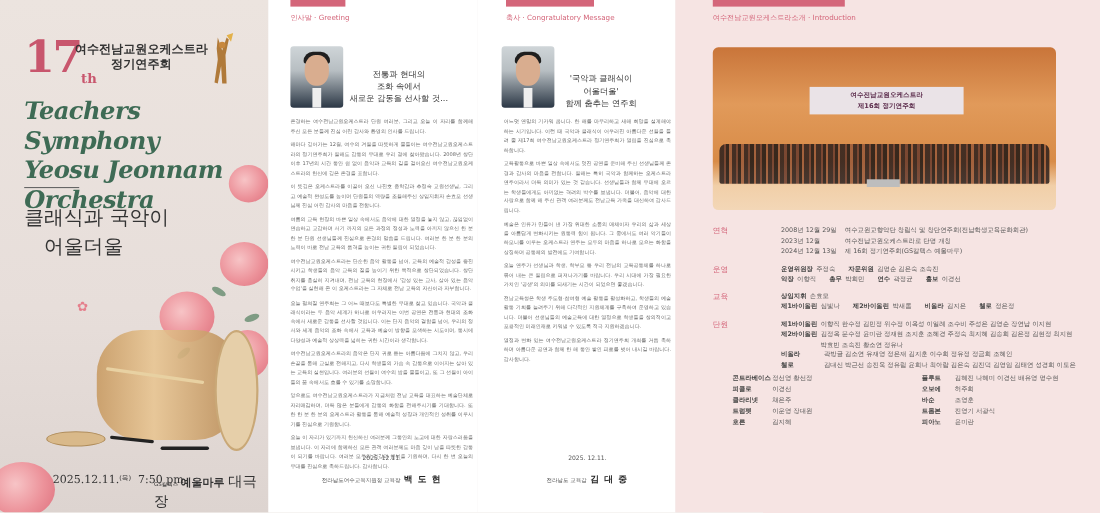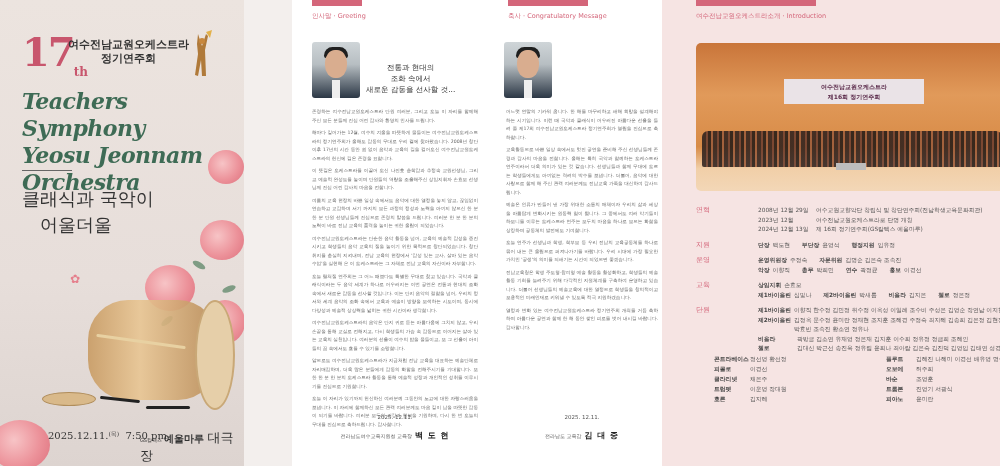--- a/index.html
+++ b/index.html
@@ -26,21 +26,21 @@
   .butterfly { position: absolute; left: 70px; top: 272px; color: #e57f8c; font-size: 12px; }
   .cover .date { position: absolute; left: 48px; top: 430px; font-family: "DejaVu Serif", serif; font-size: 10px; color: #333; }
   .cover .date small { font-size: 6px; vertical-align: 3px; }
   .cover .venue { position: absolute; left: 140px; top: 429px; font-size: 10px; color: #333; font-weight: bold; }
   .cover .venue .brand { font-size: 5px; font-weight: normal; margin-right: 2px; }
   .cover .venue .hall { font-size: 13px; font-weight: normal; }
   .cover .badge { position: absolute; left: 183px; top: 444px; background: #d9546a; color: #fff; font-size: 7px; padding: 2px 6px; margin-top: 32px; }
 
   
   .page { position: relative; background: #fff; height: 466px; }
-  .p-greet { width: 188px; padding-left: 24px; margin-left: 48px; }
+  .p-greet { width: 188px; padding-left: 24px; }
   .p-congrats { width: 180px; padding-left: 20px; }
   .sec-bar { position: absolute; top: 0; height: 6px; background: #d4667a; }
   .sec-label { position: absolute; top: 12px; font-size: 6.5px; color: #d4667a; }
   .photo { position: absolute; top: 42px; width: 48px; height: 56px; border-radius: 3px; background: linear-gradient(180deg,#cfd5d8 0%,#b7bec2 40%,#2b3745 100%); overflow: hidden; }
   .photo .face { position: absolute; left: 13px; top: 8px; width: 22px; height: 28px; border-radius: 45%; background: #d9ad8f; }
   .photo .hair { position: absolute; left: 12px; top: 5px; width: 24px; height: 11px; border-radius: 10px 10px 3px 3px; background: #1f1f1f; }
   .photo .shirt { position: absolute; left: 20px; top: 38px; width: 8px; height: 18px; background: #eee; }
   .quote { position: absolute; top: 62px; font-size: 7.5px; line-height: 11px; color: #333; }
   .quote span { display: block; text-align: center; }
   .body-text { position: absolute; top: 108px; font-size: 4.6px; line-height: 8.5px; color: #666; text-align: justify; }
@@ -151,20 +151,25 @@
   </section>
 
   <section class="page p-congrats" style="width:180px;">
     <div class="sec-bar" style="left:26px;width:80px;"></div>
     <div class="sec-label" style="left:26px;">축사 · Congratulatory Message</div>
     <div class="photo" style="left:22px;">
       <div class="hair"></div>
         <div class="face"></div>
         <div class="shirt"></div>
     </div>
+    <div class="quote" style="left:80px;top:66px;">
+      <span>'국악과 클래식이</span>
+      <span>어울더울'</span>
+      <span>함께 춤추는 연주회</span>
+    </div>
     <div class="body-text" style="left:24px;width:152px;">
       <p>어느덧 연말의 기카워 옵니다. 한 해를 마무리하고 새해 희망을 설계해야 하는 시기입니다. 이런 때 국악과 클래식이 어우러진 아름다운 선율을 들려 줄 제17회 여수전남교원오케스트라 정기연주회가 열림을 진심으로 축하합니다.</p>
       <p>교육활동으로 바쁜 일상 속에서도 멋진 공연을 준비해 주신 선생님들께 존경과 감사의 마음을 전합니다. 올해는 특히 국악과 함께하는 오케스트라 연주이라서 더욱 의미가 있는 것 같습니다. 선생님들과 함께 무대에 오르는 학생들에게도 아끼없는 격려의 박수를 보냅니다. 더불어, 음악에 대한 사랑으로 함께 해 주신 관객 여러분께도 전남교육 가족을 대신하여 감사드립니다.</p>
       <p>예술은 인류가 만들어 낸 가장 위대한 소통의 매체이자 우리의 삶과 세상을 아름답게 변화시키는 원동력 힘이 됩니다. 그 중에서도 여러 악기들이 하모니를 이루는 오케스트라 연주는 모두의 마음을 하나로 모으는 화합을 상징하며 공동체의 발전에도 기여합니다.</p>
       <p>오늘 연주가 선생님과 학생, 학부모 등 우리 전남의 교육공동체를 하나로 묶어 내는 큰 울림으로 퍼져나가기를 바랍니다. 우리 시대에 가장 필요한 가치인 '공생'의 의미를 되새기는 시간이 되었으면 좋겠습니다.</p>
       <p>전남교육청은 학생 주도형·참여형 예술 활동을 활성화하고, 학생들의 예술활동 기회를 늘려주기 위해 다각적인 지원체계를 구축하여 운영하고 있습니다. 더불어 선생님들의 예술교육에 대한 열정으로 학생들을 창의적이고 포용적인 미래인재로 키워낼 수 있도록 적극 지원하겠습니다.</p>
       <p>열정과 변화 있는 여수전남교원오케스트라 정기연주회 개최를 거듭 축하하며 아름다운 공연과 함께 한 해 동안 쌓인 피로를 벗어 내시길 바랍니다. 감사합니다.</p>
     </div>
     <div class="sign-date" style="left:24px;width:152px;">2025. 12.11.</div>
     <div class="sign-line" style="left:24px;width:152px;">
@@ -188,30 +193,20 @@
     <div class="intro-list">
       <div class="row hist">
         <div class="cat">연혁</div>
         <div class="content">
           <div><span class="date">2008년 12월 29일</span><span>여수교원교향악단 창립식 및 창단연주회(전남학생교육문화회관)</span></div>
           <div><span class="date">2023년 12월</span><span>여수전남교원오케스트라로 단명 개칭</span></div>
           <div><span class="date">2024년 12월 13일</span><span>제 16회 정기연주회(GS칼텍스 예울마루)</span></div>
         </div>
       </div>
 
-      <div class="row">
-        <div class="cat">지원</div>
-        <div class="content">
-            <div>
-          <span class="role">단장</span><span class="gap">백도현</span>
-          <span class="role">부단장</span><span class="gap">윤영석</span>
-          <span class="role">행정지원</span><span>임유정</span>
-        </div>
-          </div>
-      </div>
 
       <div class="row">
         <div class="cat">운영</div>
         <div class="content">
           <div>
             <span class="role">운영위원장</span><span class="gap">주정숙</span>
             <span class="role">자문위원</span><span>김명순 김은숙 조속진</span>
           </div>
           <div>
             <span class="role">악장</span><span class="gap">이향직</span>

